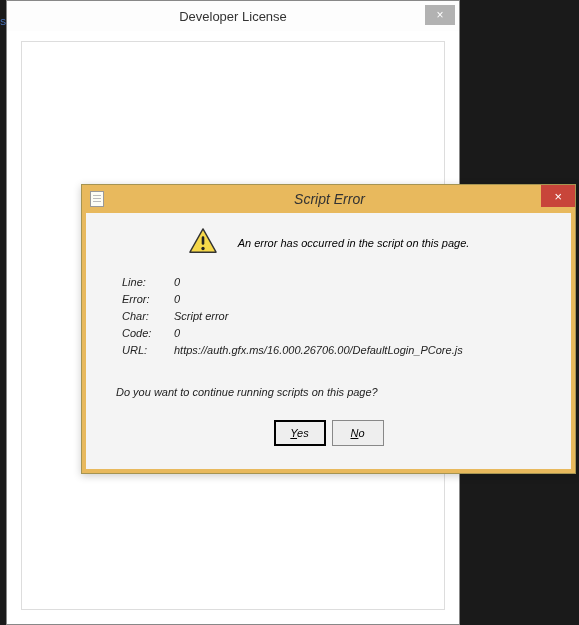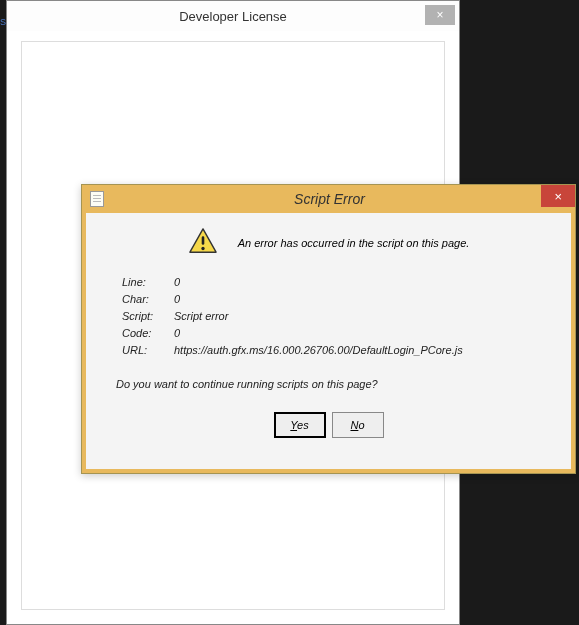--- a/index.html
+++ b/index.html
@@ -139,21 +139,21 @@
       height: 28px;
     }
     .details {
       display: grid;
       grid-template-columns: 44px auto;
       row-gap: 5px;
       column-gap: 8px;
       font-size: 11px;
       color: #222;
       margin-left: 6px;
-      margin-bottom: 22px;
+      margin-bottom: 30px;
     }
     .prompt {
       text-align: left;
       font-size: 11px;
       color: #222;
       margin-bottom: 22px;
     }
     .btn-row {
       display: flex;
       justify-content: center;
@@ -218,23 +218,23 @@
             <rect x="14.6" y="10" width="2.8" height="9" rx="1.4" fill="#222"></rect>
             <circle cx="16" cy="23" r="1.8" fill="#222"></circle>
           </svg>
         </span>
         <span style="font-size:11px;">An error has occurred in the script on this page.</span>
       </div>
 
       <div class="details">
         <span>Line:</span>
         <span>0</span>
+        <span>Error:</span>
+        <span>0</span>
         <span>Char:</span>
-        <span>0</span>
-        <span>Script:</span>
         <span>Script error</span>
         <span>Code:</span>
         <span>0</span>
         <span>URL:</span>
         <span>https://auth.gfx.ms/16.000.26706.00/DefaultLogin_PCore.js</span>
       </div>
 
       <div class="prompt">Do you want to continue running scripts on this page?</div>
 
       <div class="btn-row">

